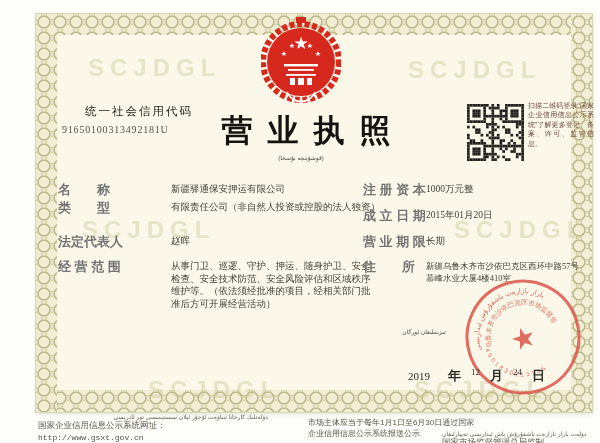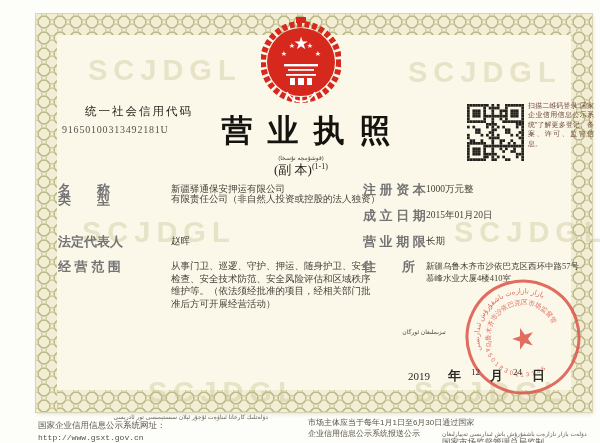--- a/index.html
+++ b/index.html
@@ -12,21 +12,21 @@
   .bstrip{position:absolute;background-color:#f2eed6;
     background-image:
       radial-gradient(circle, rgba(0,0,0,0) 44%, #bdb989 48%, #bdb989 56%, rgba(0,0,0,0) 60%),
       radial-gradient(circle, rgba(0,0,0,0) 44%, #d2cea6 48%, #d2cea6 56%, rgba(0,0,0,0) 60%);
     background-size:16px 16px,16px 16px;background-position:0 0,8px 8px;z-index:0;}
   .bt{left:0;top:0;right:0;height:21px;}
   .bb{left:0;bottom:0;right:0;height:22px;}
   .bl{left:0;top:0;bottom:0;width:21px;}
   .br{right:0;top:0;bottom:0;width:21px;}
 
-  .wm{position:absolute;font-weight:bold;font-size:29px;letter-spacing:6px;
+  .wm{position:absolute;font-weight:bold;font-size:24px;letter-spacing:6px;
     color:rgba(198,193,140,.38);z-index:1;pointer-events:none;}
 
   
   .emblem{position:absolute;left:225px;top:2px;z-index:3;}
 
   
   .uy{direction:rtl;font-size:8px;color:#3a362e;}
   .title-uy{position:absolute;left:140px;top:86px;width:250px;text-align:center;font-size:9px;color:#33302a;z-index:2;}
   .title{position:absolute;left:110px;top:96px;width:320px;text-align:center;
     font-size:31px;font-weight:bold;color:#15130f;letter-spacing:15px;text-indent:15px;z-index:2;}
@@ -104,21 +104,20 @@
       <rect x="27" y="53" width="26" height="1.8" fill="#fff"></rect>
       <rect x="25" y="58" width="30" height="1.8" fill="#fff"></rect>
       <rect x="29" y="62" width="5" height="7" fill="#fff"></rect>
       <rect x="37" y="62" width="6" height="7" fill="#fff"></rect>
       <rect x="46" y="62" width="5" height="7" fill="#fff"></rect>
       <path d="M 26 76 A 15 15 0 0 0 54 76" fill="none" stroke="#fff" stroke-width="1.6"></path>
     </svg>
 
     <div class="title">营业执照</div>
     <div class="copy-uy uy">(قوشۇمچە نۇسخا)</div>
-    <div class="copy-line"><span>(副 本)</span><sup>(1-1)</sup></div>
 
     <div class="ccode-label">统一社会信用代码</div>
     <div class="ccode">91650100313492181U</div>
 
     <svg class="qr" viewBox="0 0 63 63" fill="#23211d">
         <rect x="0" y="0" width="3" height="3"></rect>
         <rect x="3" y="0" width="3" height="3"></rect>
         <rect x="6" y="0" width="3" height="3"></rect>
         <rect x="9" y="0" width="3" height="3"></rect>
         <rect x="12" y="0" width="3" height="3"></rect>
@@ -339,21 +338,21 @@
         <rect x="42" y="60" width="3" height="3"></rect>
         <rect x="45" y="60" width="3" height="3"></rect>
         <rect x="60" y="60" width="3" height="3"></rect>
       </svg>
     <div class="qr-note">扫描二维码登录“国家企业信用信息公示系统”了解更多登记、备案、许可、监管信息。</div>
 
     <div class="frow" style="left:22px;top:166px">
       <span class="flabel">名　　称</span>
       <span class="fvalue lv" style="left:113px;top:3px;width:250px">新疆驿通保安押运有限公司</span>
     </div>
-    <div class="frow" style="left:22px;top:176px">
+    <div class="frow" style="left:22px;top:184px">
       <span class="flabel">类　　型</span>
       <span class="fvalue lv" style="left:113px;top:3px;width:260px">有限责任公司（非自然人投资或控股的法人独资）</span>
     </div>
     <div class="frow" style="left:22px;top:218px">
       <span class="flabel">法定代表人</span>
       <span class="fvalue lv" style="left:113px;top:3px;width:200px">赵晖</span>
     </div>
     <div class="frow" style="left:22px;top:243px">
       <span class="flabel">经 营 范 围</span>
       <span class="fvalue lv" style="left:113px;top:3px;width:204px">从事门卫、巡逻、守护、押运、随身护卫、安全检查、安全技术防范、安全风险评估和区域秩序维护等。（依法须经批准的项目，经相关部门批准后方可开展经营活动）</span>

